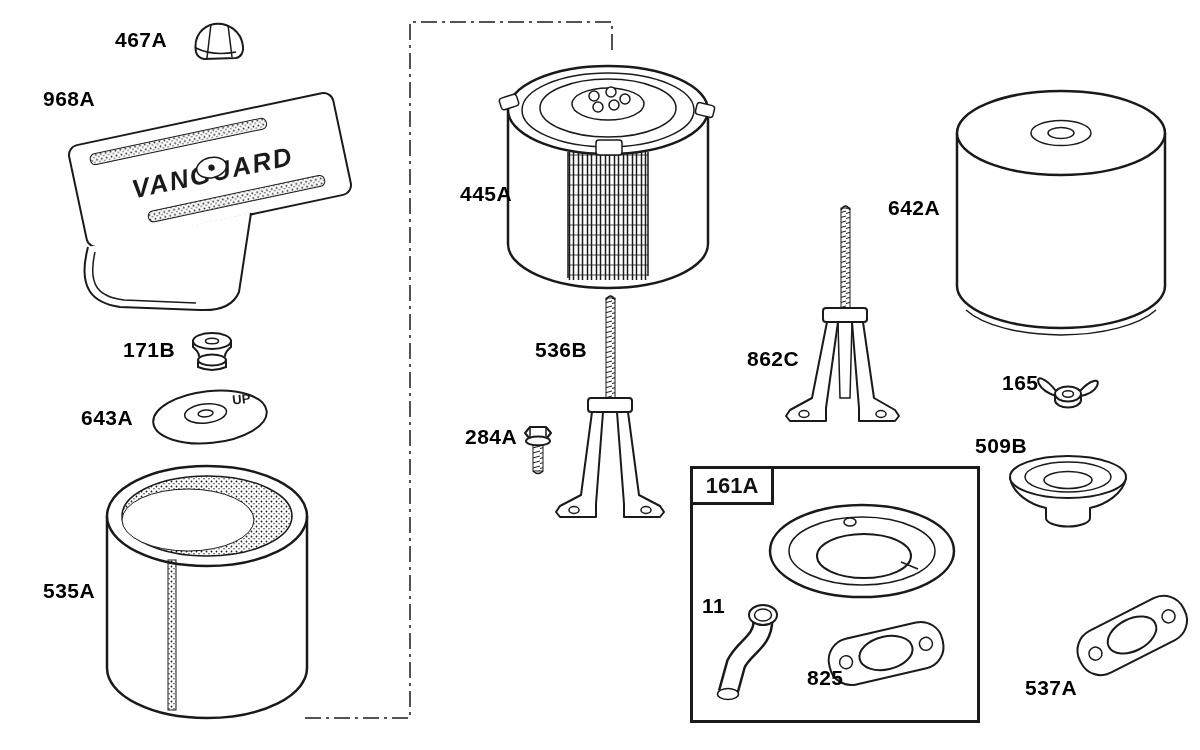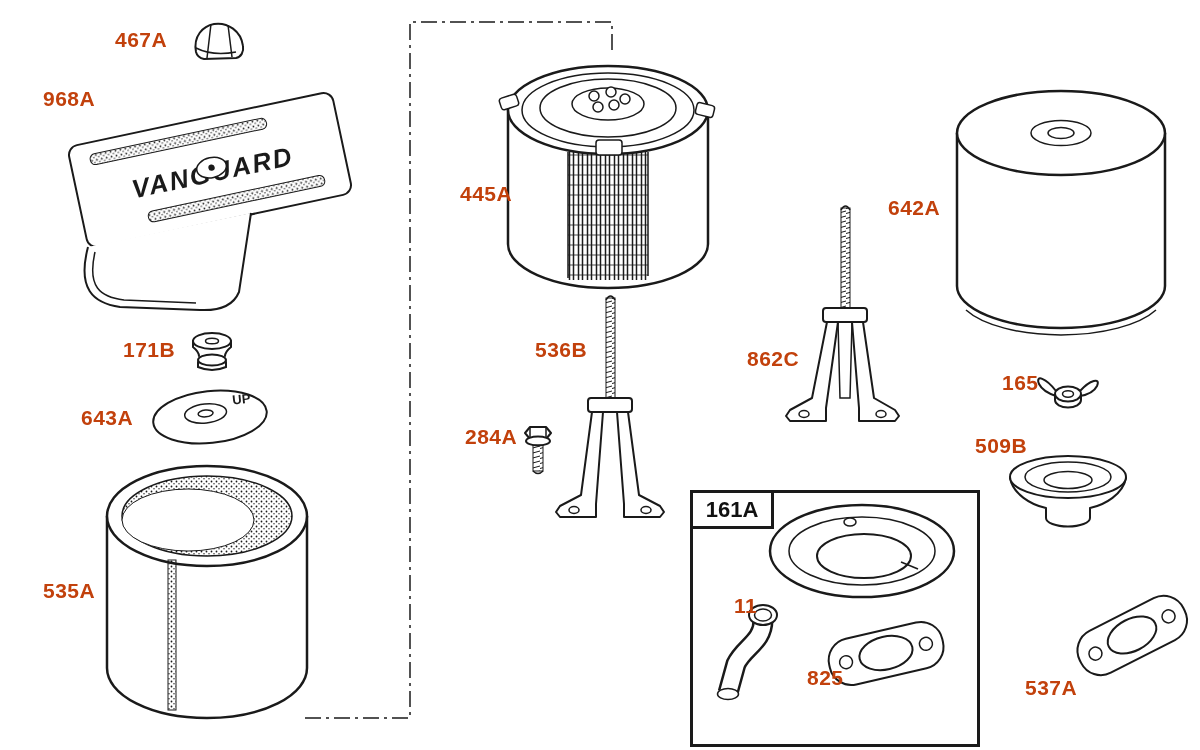--- a/index.html
+++ b/index.html
@@ -16,24 +16,24 @@
   .s15  { stroke:#1a1a1a; stroke-width:1.5; }
   .s15n { fill:none; stroke:#1a1a1a; stroke-width:1.5; }
   .thinline { stroke:#1a1a1a; stroke-width:1; }
   .dash { stroke-dasharray:16 5 3 5; }
   .brand { font:italic 700 26px "Liberation Sans", sans-serif; letter-spacing:2px; fill:#1a1a1a; }
   .mark  { font:700 13px "Liberation Sans", sans-serif; fill:#1a1a1a; }
 
   
   .label {
     position:absolute; font:700 21px "Liberation Sans", sans-serif;
-    color:#c2410c; letter-spacing:0.5px; white-space:nowrap;text-align:center;
+    color:#000000; letter-spacing:0.5px; white-space:nowrap;text-align:center;
   }
   .group-box {
-    position:absolute; left:690px; top:490px; width:290px; height:257px;
+    position:absolute; left:690px; top:466px; width:290px; height:257px;
     border:3px solid #1a1a1a; box-sizing:border-box;
   }
   .group-box-label {
     width:78px; height:33px; border-right:3px solid #1a1a1a; border-bottom:3px solid #1a1a1a;
     display:flex; align-items:center; justify-content:center;
     font:700 22px "Liberation Sans", sans-serif; color:#111111; background:#ffffff;
   }
 </style>
 </head>
 <body>
@@ -209,17 +209,17 @@
   <div class="label" style="left:460px; top:182px">445A</div>
   <div class="label" style="left:888px; top:196px">642A</div>
   <div class="label" style="left:123px; top:338px">171B</div>
   <div class="label" style="left:535px; top:338px">536B</div>
   <div class="label" style="left:747px; top:347px">862C</div>
   <div class="label" style="left:1002px;top:371px">165</div>
   <div class="label" style="left:81px;  top:406px">643A</div>
   <div class="label" style="left:975px; top:434px">509B</div>
   <div class="label" style="left:465px; top:425px">284A</div>
   <div class="label" style="left:43px;  top:579px">535A</div>
-  <div class="label" style="left:734px; top:594px">11</div>
+  <div class="label" style="left:702px; top:594px">11</div>
   <div class="label" style="left:807px; top:666px">825</div>
   <div class="label" style="left:1025px;top:676px">537A</div>
 
 </div>
 
 </body></html>

